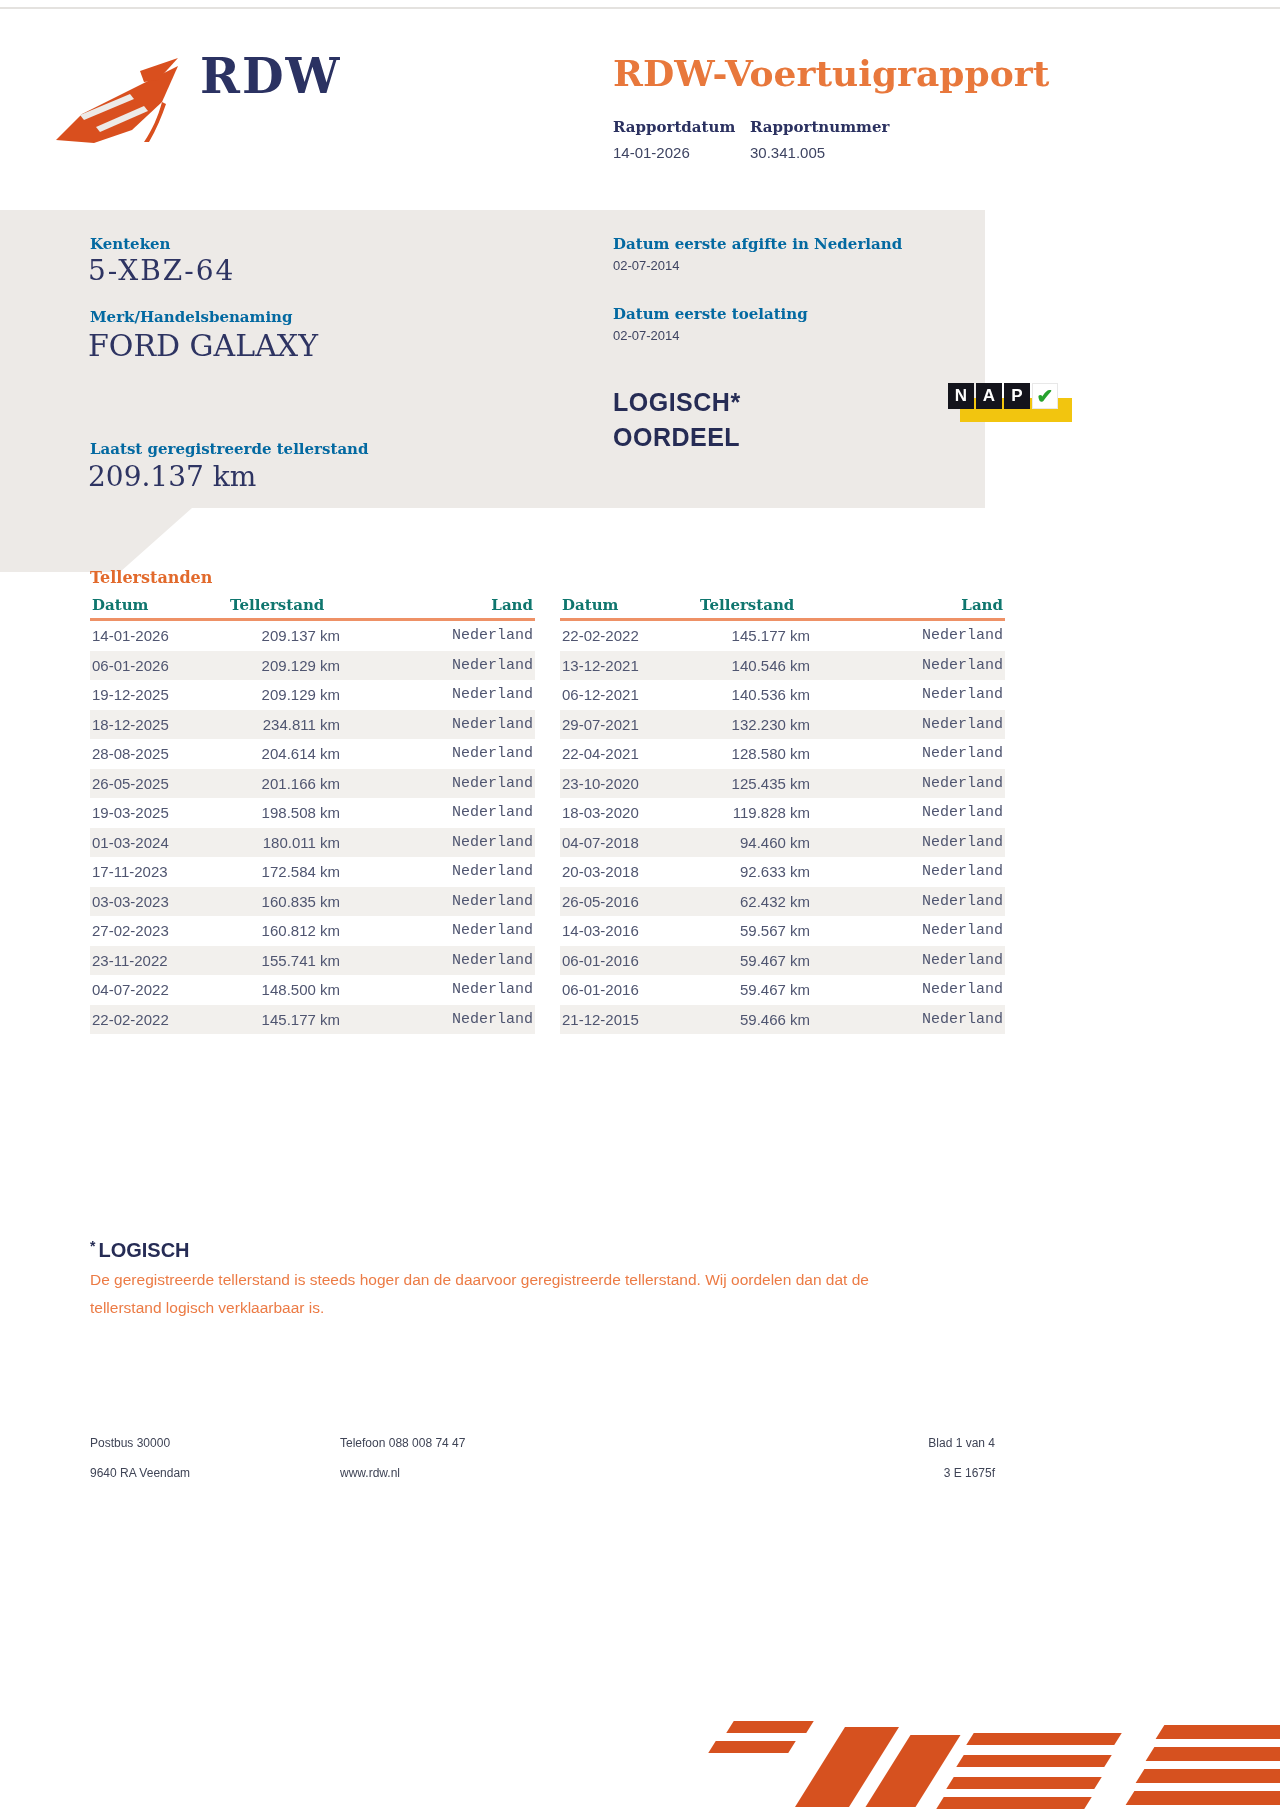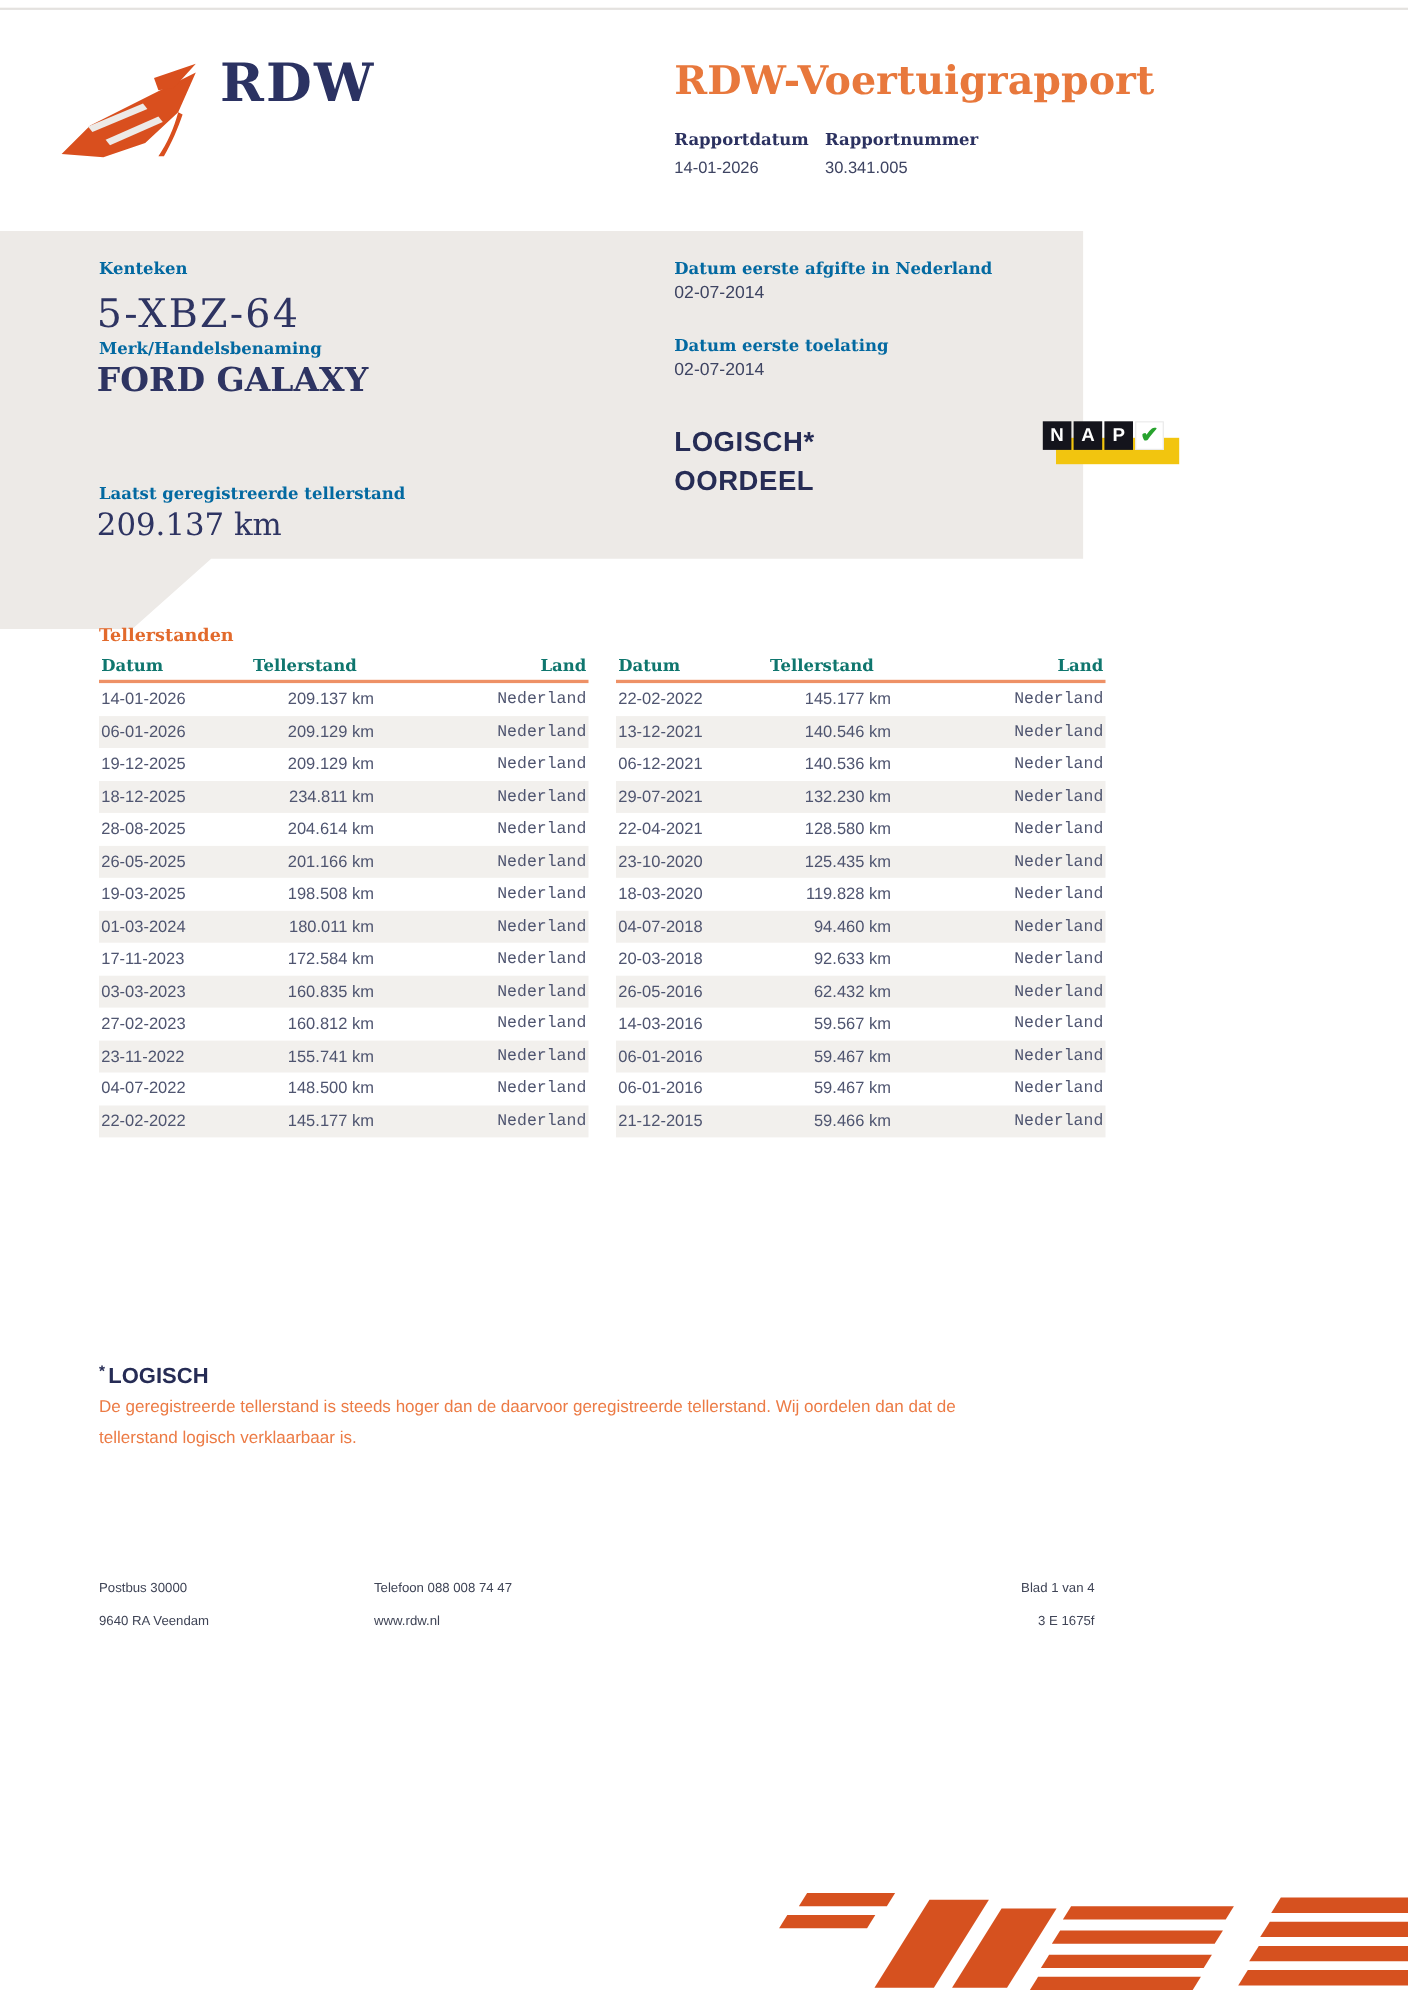--- a/index.html
+++ b/index.html
@@ -17,24 +17,24 @@
     font-size:36px;color:#e8783c;}
   .meta-label{font-family:"DejaVu Serif",serif;font-weight:bold;font-size:15px;color:#2b3160;}
   .meta-value{font-size:15px;color:#3e4462;}
 
   
   .grey-panel{left:0;top:210px;width:985px;height:362px;background:#edeae7;
     clip-path:polygon(0 0,100% 0,100% 298px,192px 298px,120px 100%,0 100%);}
 
   .o-label{font-family:"DejaVu Serif",serif;font-weight:bold;font-size:15px;color:#0369a1;}
   .big-serif{font-family:"DejaVu Serif",serif;color:#2e3462;}
-  .kenteken{font-size:36px;letter-spacing:2px;margin-top:11px;}
+  .kenteken{font-size:28px;letter-spacing:2px;}
   .merk{font-size:30px;}
   .odometer{font-size:28px;}
-  .date-val{font-size:16px;color:#3e4462;}
+  .date-val{font-size:13px;color:#3e4462;}
 
   .verdict{font-size:25px;font-weight:bold;letter-spacing:.5px;color:#262c55;line-height:35px;}
 
   
   .nap{left:948px;top:383px;width:140px;height:52px;}
   .nap-yellow{position:absolute;left:12px;top:15px;width:112px;height:24px;background:#f2c50f;}
   .nap-tile{position:absolute;top:0;width:26px;height:26px;background:#14141c;color:#fff;
     font-weight:bold;font-size:17px;text-align:center;line-height:26px;}
   .nap-tile.check{background:#fff;color:#27a22e;font-size:20px;border:1px solid #e8e8e8;
     box-sizing:border-box;line-height:24px;}
@@ -89,21 +89,21 @@
   <div class="abs meta-label" style="left:613px;top:118px;">Rapportdatum</div>
   <div class="abs meta-label" style="left:750px;top:118px;">Rapportnummer</div>
   <div class="abs meta-value" style="left:613px;top:144px;">14-01-2026</div>
   <div class="abs meta-value" style="left:750px;top:144px;">30.341.005</div>
 
   <div class="abs grey-panel"></div>
 
   <div class="abs o-label" style="left:90px;top:235px;">Kenteken</div>
   <div class="abs big-serif kenteken" style="left:88px;top:254px;">5-XBZ-64</div>
   <div class="abs o-label" style="left:90px;top:308px;">Merk/Handelsbenaming</div>
-  <div class="abs big-serif merk" style="left:88px;top:328px;font-weight:bold;">FORD GALAXY</div>
+  <div class="abs big-serif merk" style="left:88px;top:328px;">FORD GALAXY</div>
   <div class="abs o-label" style="left:90px;top:440px;">Laatst geregistreerde tellerstand</div>
   <div class="abs big-serif odometer" style="left:88px;top:460px;">209.137 km</div>
 
   <div class="abs o-label" style="left:613px;top:235px;">Datum eerste afgifte in Nederland</div>
   <div class="abs date-val" style="left:613px;top:258px;">02-07-2014</div>
   <div class="abs o-label" style="left:613px;top:305px;">Datum eerste toelating</div>
   <div class="abs date-val" style="left:613px;top:328px;">02-07-2014</div>
 
   <div class="abs verdict" style="left:613px;top:385px;">
     <div>LOGISCH*</div>

